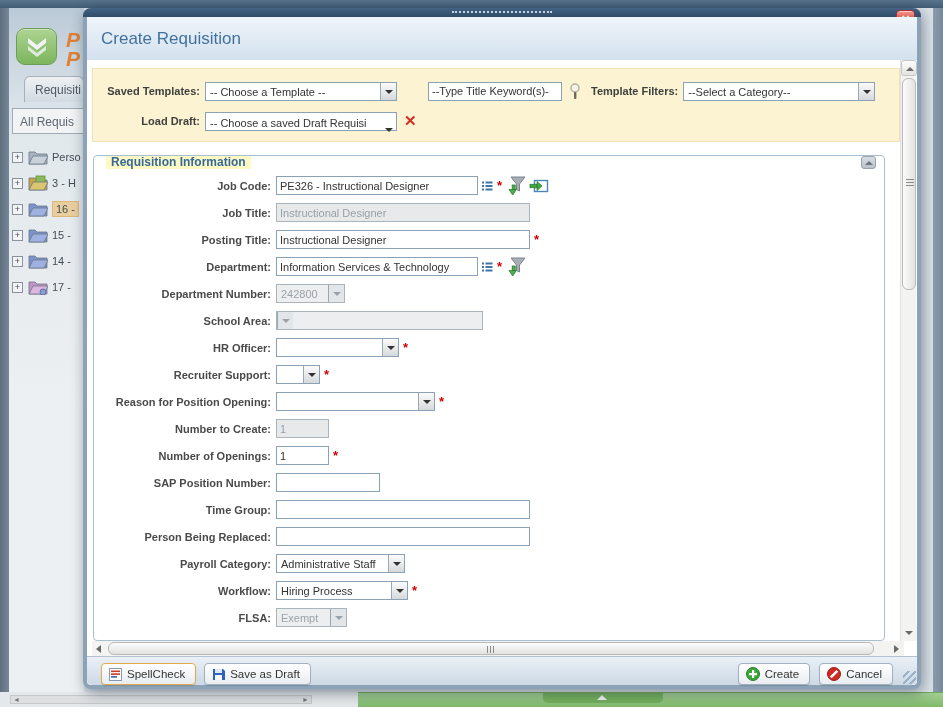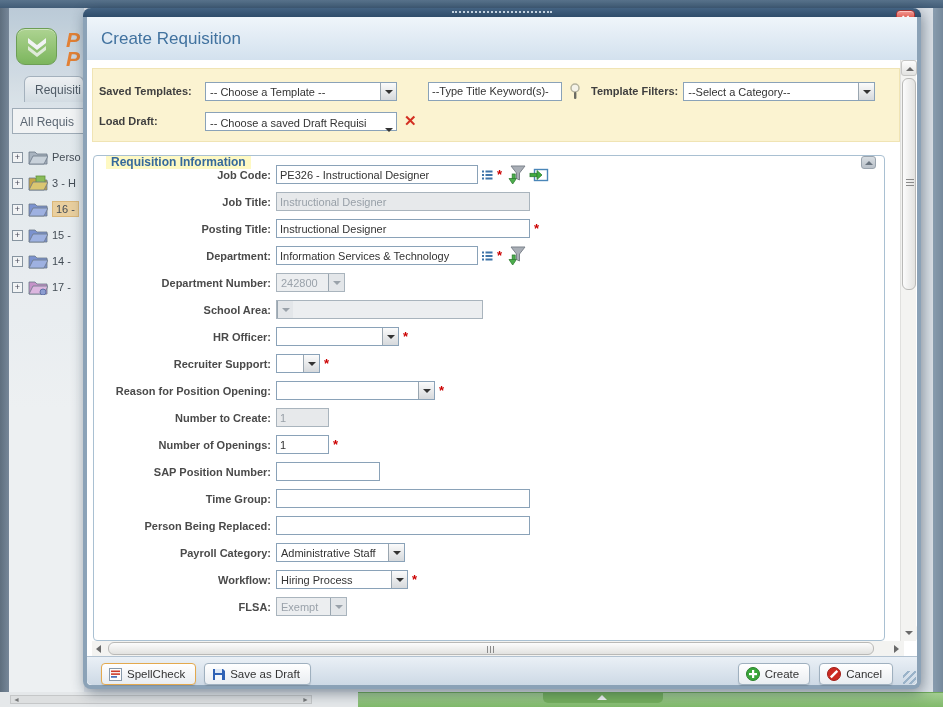--- a/index.html
+++ b/index.html
@@ -69,21 +69,21 @@
     background:linear-gradient(#eff5fa,#d3e1ee); border-radius:0 0 0 0; }
   .modal-title { position:absolute; left:14px; top:12px; font-size:17px; color:#41729f; }
 
   .modal-body { position:absolute; left:0; top:52px; width:830px; height:581px;
     background:#fff; overflow:hidden; }
 
   
   .band { position:absolute; left:5px; top:8px; width:808px; height:74px;
     background:#fbf3d1; border:1px solid #f0e4b4; padding:10px 0 0 6px; }
   .band-row { display:flex; align-items:center; height:24px; margin-bottom:6px; }
-  .band-label { width:106px; font-size:11px; font-weight:bold;
+  .band-label { width:106px; text-align:right; font-size:11px; font-weight:bold;
     color:#3f3f3f; padding-right:5px; flex:0 0 106px; white-space:nowrap; }
 
   
   .sel { display:inline-flex; align-items:stretch; height:19px; background:#fff;
     border:1px solid #8aa2b8; }
   .sel .sel-text { flex:1; font-size:11px; color:#333; padding:3px 3px 0 4px;
     white-space:nowrap; overflow:hidden; }
   .sel .sel-arrow { flex:0 0 16px; border-left:1px solid #9aa6b0;
     background:linear-gradient(#fbfbfb,#d6d9dc); position:relative; }
   .sel .sel-arrow::after { content:""; position:absolute; left:4px; top:7px;
@@ -105,21 +105,21 @@
   .fs { position:absolute; left:6px; top:95px; width:792px; height:486px;
     border:1px solid #a9c0d2; border-radius:4px; overflow:hidden; }
   .fs-legend { position:absolute; left:12px; top:-1px; background:#fef9c3; padding:0 5px;
     font-size:12px; font-weight:bold; color:#36699b; line-height:14px; }
   .fs-collapse { position:absolute; right:8px; top:0; width:15px; height:13px;
     border:1px solid #9aa4ae; border-radius:3px;
     background:linear-gradient(#d8dde2,#b9c1c9); cursor:pointer; }
   .fs-collapse::after { content:""; position:absolute; left:3px; top:4px;
     border-left:4px solid transparent; border-right:4px solid transparent;
     border-bottom:4px solid #6a7580; }
-  .rows { position:absolute; left:0; top:5px; width:100%; }
+  .rows { position:absolute; left:0; top:16px; width:100%; }
   .form-row { display:flex; align-items:center; height:27px; }
   .field-label { width:182px; flex:0 0 182px; text-align:right; padding-right:5px;
     font-size:11px; font-weight:bold; color:#4a4a4a; white-space:nowrap; }
   .field-control { display:flex; align-items:center; }
 
   
   .vscroll { position:absolute; right:1px; top:52px; width:16px; height:581px;
     background:#f3f3f1; border-left:1px solid #e0e0de; }
   .vscroll .sb-btn { position:absolute; left:0; width:16px; height:16px;
     background:linear-gradient(#fdfdfd,#e2e2e0); border:1px solid #c6c6c4;

